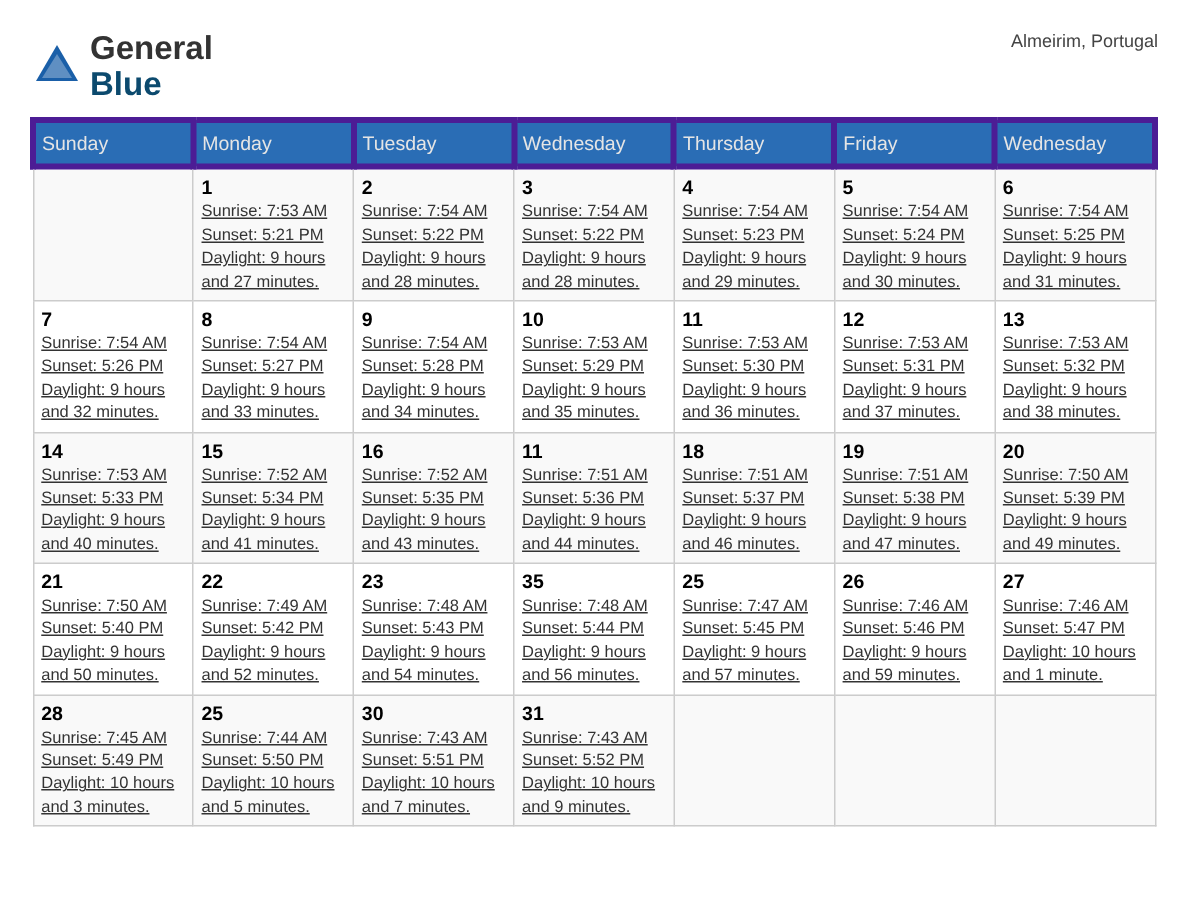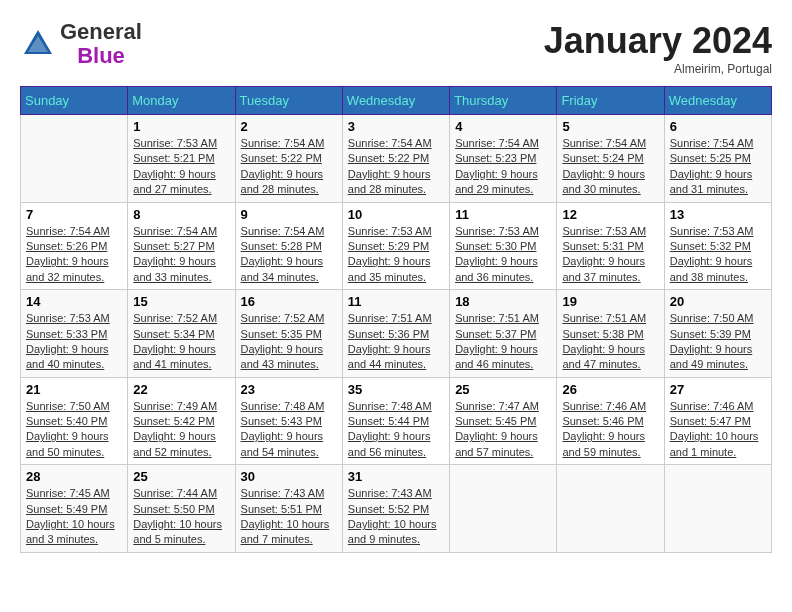--- a/index.html
+++ b/index.html
@@ -17,24 +17,23 @@
       margin-bottom: 10px;
     }
     .logo {
       display: flex;
       align-items: center;
     }
     .logo-text {
       font-size: 22px;
       font-weight: bold;
       line-height: 1.1;
-      text-align: center;
     }
     .logo-general { color: #333; }
-    .logo-blue { color: #a21caf; }
+    .logo-blue { color: #0c4a6e; }
     .logo-icon {
       width: 36px;
       height: 36px;
       margin-right: 4px;
     }
     .title-block {
       text-align: right;
     }
     .month-title {
       font-size: 36px;
@@ -45,26 +44,26 @@
       font-size: 12px;
       color: #444;
     }
     table {
       width: 100%;
       border-collapse: collapse;
       font-size: 11px;
     }
     thead tr th {
       background-color: #2a6db5;
-      color: #5eead4;
+      color: #e5e5e5;
       padding: 6px 4px;
       text-align: left;
       font-size: 13px;
       font-weight: normal;
-      border: 1px solid #4c1d95;
+      border: 4px solid #4c1d95;
     }
     tbody tr td {
       border: 1px solid #ccc;
       vertical-align: top;
       padding: 4px 5px;
       height: 80px;
       width: calc(100% / 7);
     }
     tbody tr:nth-child(odd) td {
       background-color: #f9f9f9;
@@ -93,21 +92,20 @@
     <svg class="logo-icon" viewBox="0 0 36 36">
       <polygon points="18,4 32,28 4,28" fill="#1a5fa8"></polygon>
       <polygon points="18,10 28,26 8,26" fill="#fff" opacity="0.3"></polygon>
     </svg>
     <div class="logo-text">
       <span class="logo-general">General</span><br>
       <span class="logo-blue">Blue</span>
     </div>
   </div>
   <div class="title-block">
-    <div class="month-title">January 2024</div>
     <div class="location">Almeirim, Portugal</div>
   </div>
 </div>
 
 <table>
   <thead>
     <tr id="header-row">
         <th>Sunday</th>
         <th>Monday</th>
         <th>Tuesday</th>

